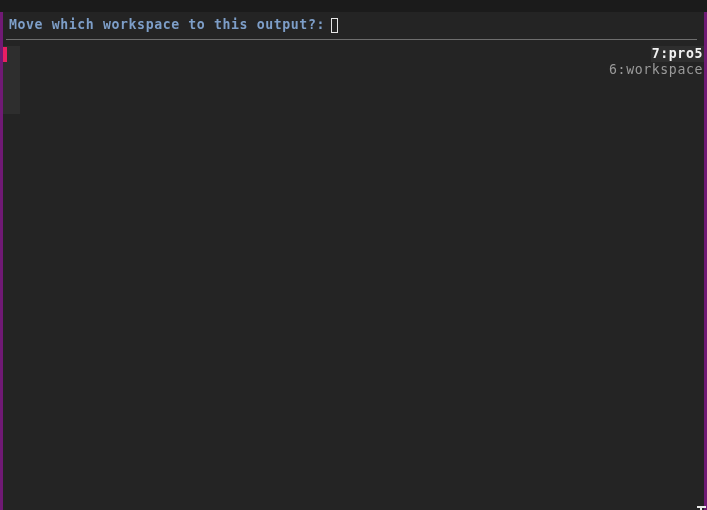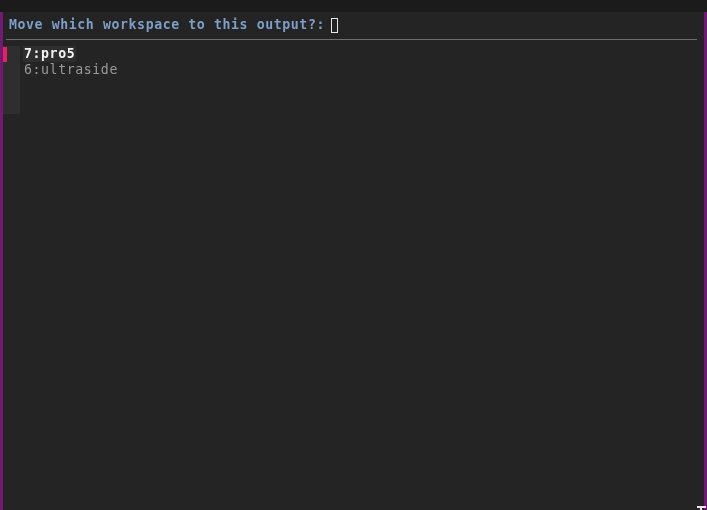--- a/index.html
+++ b/index.html
@@ -102,20 +102,21 @@
     width: 17px;
     height: 68px;
     background: #2e2e2e;
   }
   .list-item {
     position: relative;
     height: 16px;
     display: flex;
     align-items: center;
     padding-left: 0;
+    justify-content: flex-end;
   }
   .item-marker {
     position: absolute;
     left: 0px;
     top: 1px;
     width: 4px;
     height: 15px;
     background: transparent;
   }
   .list-item.selected .item-marker {
@@ -194,21 +195,21 @@
 
       <div class="list-item selected">
         <span class="item-marker"></span>
         <span class="item-label">7:pro5</span>
       </div>
 
 
 
       <div class="list-item">
         <span class="item-marker"></span>
-        <span class="item-label">6:ultraside</span>
+        <span class="item-label">6:workspace</span>
       </div>
 
     </div>
 
   </div>
 
   <div id="bottom-border"></div>
 
   <div id="mouse-pointer">
     <span class="ibeam-top"></span>

